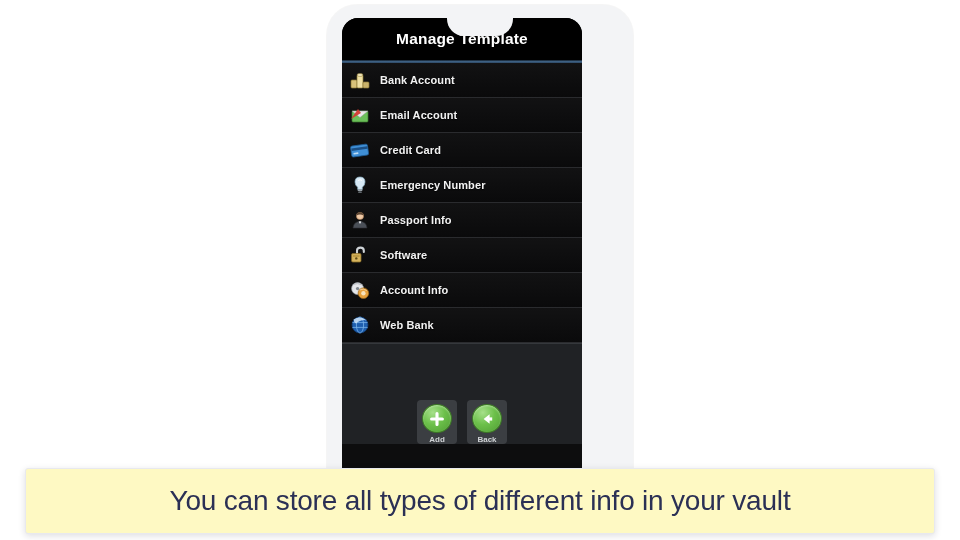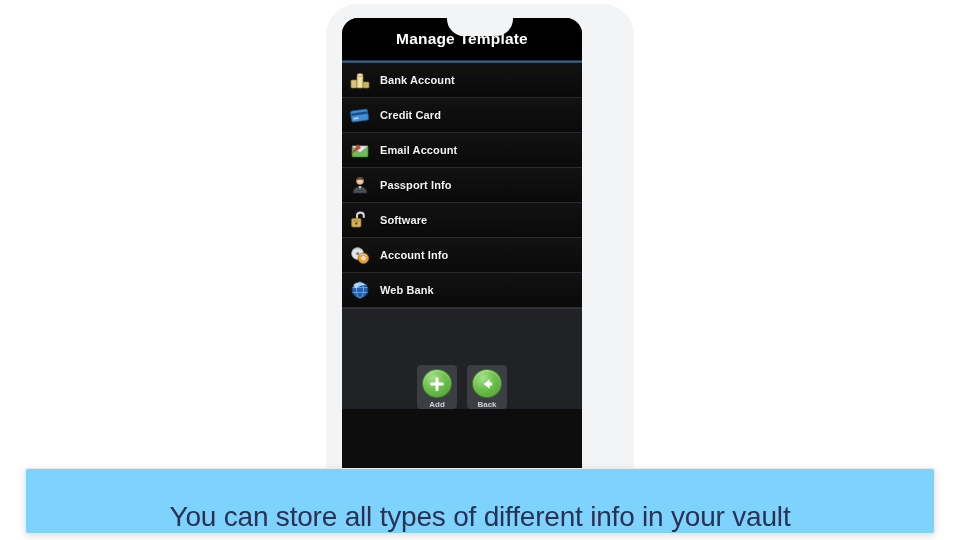--- a/index.html
+++ b/index.html
@@ -142,26 +142,26 @@
     font-weight: bold;
   }
 
   
   #caption-bar {
     position: absolute;
     left: 25px;
     top: 468px;
     width: 910px;
     height: 66px;
-    background: #7dd3fc;
+    background: #fef9c3;
     border: 1px solid #e8e9ee;
     border-radius: 3px;
     box-shadow: 0 2px 7px rgba(20,22,48,0.14);
     display: flex;
-    align-items: flex-end;
+    align-items: center;
     justify-content: center;
     box-sizing: border-box;
     z-index: 20;
   }
   #caption-text {
     color: #2b3055;
     font-size: 28px;
     font-weight: 500;
     letter-spacing: -0.2px;
     white-space: nowrap;
@@ -194,39 +194,50 @@
             <ellipse cx="11" cy="6" rx="3" ry="1.4" fill="#f6ecc4" stroke="#8e7a33" stroke-width="0.6"></ellipse>
           </svg>
         </span>
         <span class="item-label">Bank Account</span>
       </div>
 
 
       <div class="list-item">
         <span class="item-icon">
           <svg class="ico-svg" viewBox="0 0 22 22">
+            <rect x="3" y="7" width="16" height="11" rx="1" fill="#6bbf59" stroke="#3a7a2d" stroke-width="0.7"></rect>
+            <path d="M3 7 L11 13.5 L19 7 Z" fill="#e8e8e8" stroke="#9a9a9a" stroke-width="0.5"></path>
+            <path d="M2 15 L9 5 L12 9 Z" fill="#d33a33" opacity="0.95"></path>
+          </svg>
+        </span>
+        <span class="item-label">Email Account</span>
+      </div>
+
+      <div class="list-item">
+        <span class="item-icon">
+          <svg class="ico-svg" viewBox="0 0 22 22">
             <rect x="2" y="6" width="17" height="11" rx="1.6" fill="#3f8fd6" stroke="#1d5c96" stroke-width="0.8" transform="rotate(-8 11 11)"></rect>
             <rect x="2.6" y="8.4" width="16" height="2.4" fill="#1b4f85" transform="rotate(-8 11 11)"></rect>
             <rect x="4" y="13" width="5" height="1.6" rx="0.4" fill="#bcdcf5" transform="rotate(-8 11 11)"></rect>
           </svg>
         </span>
         <span class="item-label">Credit Card</span>
       </div>
 
       <div class="list-item">
         <span class="item-icon">
           <svg class="ico-svg" viewBox="0 0 22 22">
-            <rect x="3" y="7" width="16" height="11" rx="1" fill="#6bbf59" stroke="#3a7a2d" stroke-width="0.7"></rect>
-            <path d="M3 7 L11 13.5 L19 7 Z" fill="#e8e8e8" stroke="#9a9a9a" stroke-width="0.5"></path>
-            <path d="M2 15 L9 5 L12 9 Z" fill="#d33a33" opacity="0.95"></path>
-          </svg>
-        </span>
-        <span class="item-label">Email Account</span>
-      </div>
-
+            <path d="M11 3 Q16 3 16 8 Q16 11.4 13.3 13.2 L13.3 15.4 L8.7 15.4 L8.7 13.2 Q6 11.4 6 8 Q6 3 11 3 Z" fill="#d7e9f5" stroke="#8fb4c9" stroke-width="0.7"></path>
+            <rect x="8.7" y="15.6" width="4.6" height="1.5" rx="0.5" fill="#9aa3aa"></rect>
+            <rect x="9.2" y="17.4" width="3.6" height="1.4" rx="0.6" fill="#7c858c"></rect>
+            <path d="M9 6.5 Q11 5 13 6.5" stroke="#ffffff" stroke-width="1" fill="none" opacity="0.85"></path>
+          </svg>
+        </span>
+        <span class="item-label">Emergency Number</span>
+      </div>
 
       <div class="list-item">
         <span class="item-icon">
           <svg class="ico-svg" viewBox="0 0 22 22">
             <circle cx="11" cy="7" r="3.6" fill="#efc9a6" stroke="#a8794f" stroke-width="0.6"></circle>
             <path d="M11 3.2 Q14.6 3.4 14.6 6.4 Q12.6 5.4 11 5.4 Q9.4 5.4 7.4 6.4 Q7.4 3.4 11 3.2 Z" fill="#5a4432"></path>
             <path d="M4 19 Q4.6 12.4 11 12.4 Q17.4 12.4 18 19 Z" fill="#4a4f57" stroke="#2b2e33" stroke-width="0.6"></path>
             <path d="M9.6 12.6 L11 15 L12.4 12.6 L11 12.2 Z" fill="#e9eaec"></path>
           </svg>
         </span>

